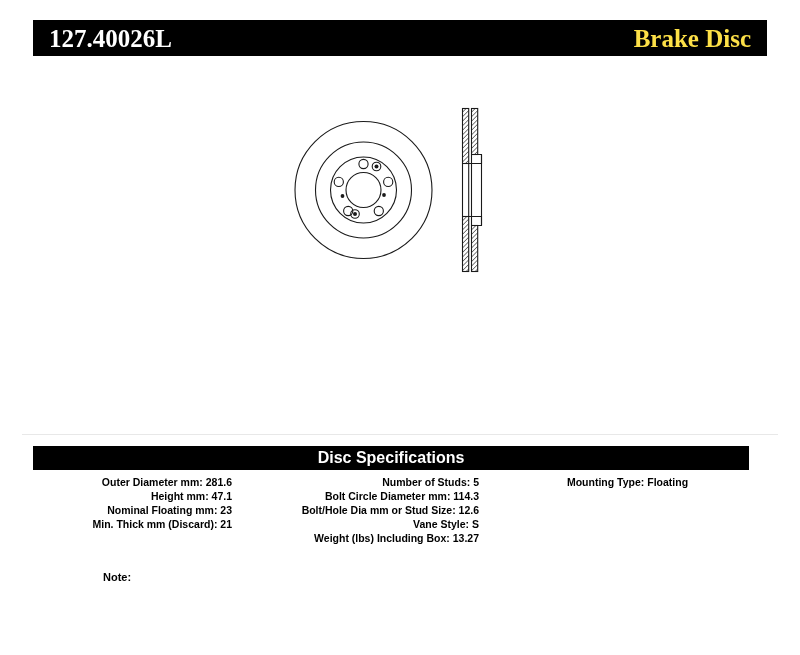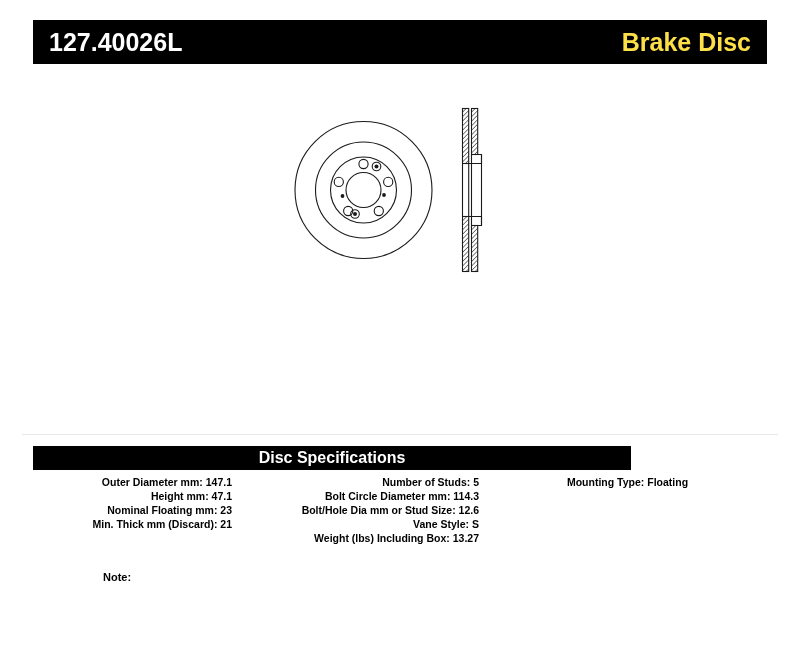--- a/index.html
+++ b/index.html
@@ -16,27 +16,28 @@
     position: relative;
     overflow: hidden;
   }
 
   
   .header-bar {
     position: absolute;
     left: 33px;
     top: 20px;
     width: 734px;
-    height: 44px;
+    height: 36px;
     background: #000000;
     display: flex;
     align-items: center;
     justify-content: space-between;
     box-sizing: border-box;
     padding: 4px 16px;
+    font-family: Liberation Serif, serif;
   }
   .header-bar .part-number {
     color: #ffffff;
     font-size: 25px;
     font-weight: bold;
     letter-spacing: 0px;
     line-height: 1;
   }
   .header-bar .product-type {
     color: #fde047;
@@ -66,21 +67,21 @@
     width: 756px;
     height: 1px;
     background: #e8e8e8;
   }
 
   
   .spec-title-bar {
     position: absolute;
     left: 33px;
     top: 446px;
-    width: 598px;
+    width: 716px;
     height: 24px;
     background: #000000;
     display: flex;
     align-items: center;
     justify-content: center;
   }
   .spec-title-bar .spec-title {
     color: #ffffff;
     font-size: 16px;
     font-weight: bold;
@@ -204,21 +205,21 @@
 
 <div class="spec-title-bar">
   <span class="spec-title">Disc Specifications</span>
 </div>
 
 <div class="spec-columns">
 
   <div class="spec-col spec-col-left">
     <div class="spec-row">
       <span>Outer Diameter mm:</span>
-      <span class="spec-value">147.1</span>
+      <span class="spec-value">281.6</span>
     </div>
     <div class="spec-row">
       <span>Height mm:</span>
       <span class="spec-value">47.1</span>
     </div>
     <div class="spec-row">
       <span>Nominal Floating mm:</span>
       <span class="spec-value">23</span>
     </div>
     <div class="spec-row">

